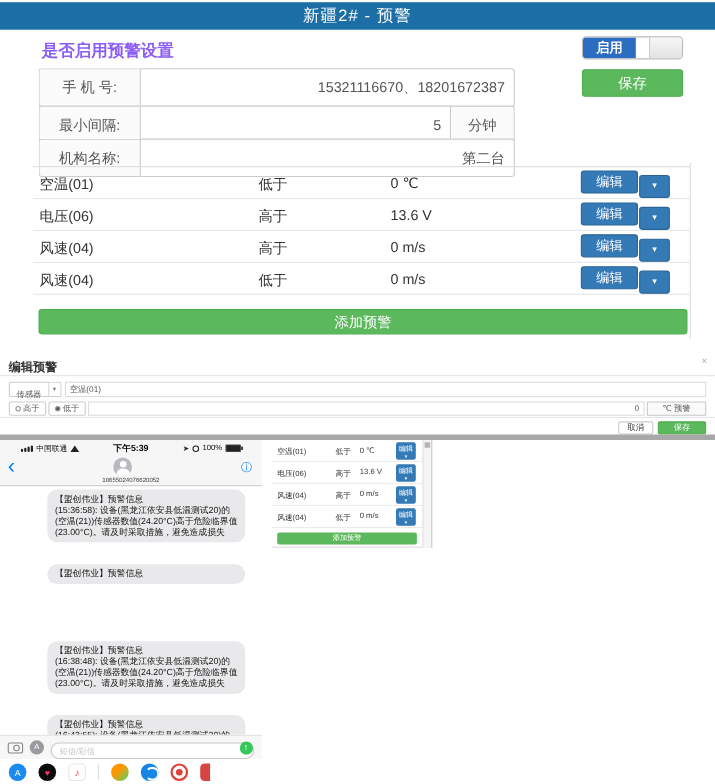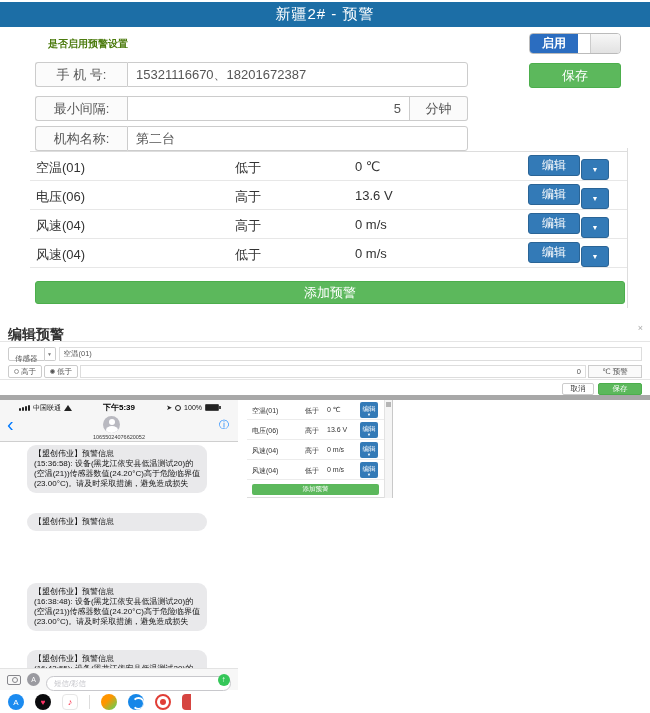--- a/index.html
+++ b/index.html
@@ -6,57 +6,57 @@
   html,body { width:650px; height:713px; background:#fff;
     font-family:"Liberation Sans","DejaVu Sans",sans-serif; }
   .stage { position:relative; width:650px; height:713px; overflow:hidden; background:#fff; }
   button { font-family:inherit; cursor:pointer; }
   input { font-family:inherit; outline:none; }
 
   
   .app-header { position:absolute; top:2px; left:0; width:650px; height:25px;
     background:#1c6ea6; color:#fff; font-size:15px; font-weight:normal; letter-spacing:1px;
     display:flex; align-items:center; justify-content:center; }
-  .enable-label { position:absolute; top:37px; left:48px; font-size:10px; font-weight:600; color:#4d7c0f; }
+  .enable-label { position:absolute; top:37px; left:38px; font-size:15px; font-weight:600; color:#8b5cf6; }
   .toggle { position:absolute; top:33px; left:529px; width:92px; height:21px;
     border:1px solid #bbb; border-radius:4px; display:flex; overflow:hidden; background:#fff;gap:12px; }
   .toggle-on { width:48px; background:#2b6dc0; color:#fff; font-size:12px; font-weight:bold;
     display:flex; align-items:center; justify-content:center; }
   .toggle-slider { flex:1; background:linear-gradient(#f7f7f7,#e2e2e2); border-left:1px solid #ccc; }
 
   .save-btn { position:absolute; top:63px; left:529px; width:92px; height:25px;
     background:#5cb85c; border:1px solid #4cae4c; border-radius:3px; color:#fff; font-size:13px; }
 
-  .igroup { position:absolute; left:35px; width:433px; height:25px; display:flex; font-size:13px; color:#555; }
+  .igroup { position:absolute; left:35px; width:433px; height:35px; display:flex; font-size:13px; color:#555; }
   .ig1 { top:62px; } .ig2 { top:96px; } .ig3 { top:126px; }
   .addon { border:1px solid #ccc; background:#fbfbfb; display:flex; align-items:center;
     justify-content:center; padding:0 6px; color:#555; }
   .addon.lead { width:92px; border-radius:3px 0 0 3px; border-right:none; }
   .addon.tail { width:58px; border-radius:0 3px 3px 0; border-left:none; }
-  .igroup input { flex:1; min-width:0; border:1px solid #ccc; padding:0 8px; font-size:13px; color:#555; background:#fff; }
+  .igroup input { flex:1; min-width:0; border:1px solid #ccc; padding:0 8px; font-size:13px; color:#555; background:#fff;text-align:right; }
   .igroup input.last { border-radius:0 3px 3px 0; }
   .igroup input.num { text-align:right; }
 
   .wtable { position:absolute; left:30px; top:151px; width:597px; border-top:1px solid #ddd; }
   .panel-edge { position:absolute; left:627px; top:148px; height:160px; border-left:1px solid #ddd; }
   .wrow { position:relative; height:29px; border-bottom:1px solid #e7e7e7; font-size:13px; color:#333; }
   .c-sensor { position:absolute; left:6px;  top:7px; }
   .c-cond   { position:absolute; left:205px; top:7px; }
   .c-val    { position:absolute; left:325px; top:7px; }
   .edit-group { position:absolute; left:498px; top:3px; display:flex; }
   .edit-main { background:#337ab7; border:1px solid #2a6496; border-radius:3px; color:#fff;
     font-size:12px; height:21px; padding:0 13px; }
   .edit-caret { background:#337ab7; border:1px solid #2a6496; border-radius:3px; color:#fff;
     width:28px; height:21px; margin-left:1px; margin-top:4px; font-size:7px; line-height:7px; }
   .add-btn { position:absolute; left:35px; top:281px; width:590px; height:23px;
     background:#5cb85c; border:1px solid #4cae4c; border-radius:3px; color:#fff; font-size:13px; }
 
   
   .modal-strip { position:absolute; top:322px; left:0; width:650px; height:73px; background:#fff; }
-  .m-title { position:absolute; left:8px; top:4px; font-size:14px; font-weight:bold; color:#333; }
+  .m-title { position:absolute; left:8px; top:4px; font-size:11px; font-weight:bold; color:#333; }
   .m-close { position:absolute; right:7px; top:1px; font-size:9px; color:#aaa; background:none; border:none; }
   .m-hr { position:absolute; left:0; width:650px; border-top:1px solid #e5e5e5; }
   .m-row1 { position:absolute; top:25px; left:8px; right:8px; height:14px; display:flex; font-size:7.5px; color:#555; }
   .m-sensor-btn { border:1px solid #ccc; background:#fff; border-radius:2px 0 0 2px; padding:6px 6px;
     font-size:7.5px; color:#555; }
   .m-caret-btn { border:1px solid #ccc; border-left:none; border-radius:0 2px 2px 0; background:#fff;
     width:11px; font-size:5px; color:#777; }
   .m-sensor-input { flex:1; margin-left:3px; border:1px solid #ddd; padding:0 4px; font-size:7.5px; color:#555; }
   .m-row2 { position:absolute; top:43px; left:8px; right:8px; height:13px; display:flex;
     align-items:stretch; font-size:7.5px; color:#555; }
@@ -94,21 +94,21 @@
     background:none; border:none; }
   .avatar { position:absolute; top:16px; left:103px; width:17px; height:17px; border-radius:50%;
     background:#b9b9c0; overflow:hidden; }
   .avatar:before { content:""; position:absolute; top:3px; left:5.5px; width:6px; height:6px;
     border-radius:50%; background:#fff; }
   .avatar:after { content:""; position:absolute; top:10px; left:2.5px; width:12px; height:8px;
     border-radius:50%; background:#fff; }
   .contact-num { position:absolute; top:34px; left:0; right:0; text-align:center; font-size:5.5px; color:#3a3a3a; }
   .info-btn { position:absolute; top:18px; right:9px; font-size:10px; color:#007aff; background:none; border:none; }
 
-  .p-msgs { position:absolute; top:43px; left:0; right:0; height:225px; overflow:hidden; background:#fff; }
+  .p-msgs { position:absolute; top:43px; left:16px; right:0; height:225px; overflow:hidden; background:#fff; }
   .bubble { position:absolute; left:27px; width:180px; background:#e9e9eb; border-radius:9px;
     padding:4px 7px; font-size:8px; line-height:10px; color:#141414; }
   .b1{top:2px} .b2{top:70px} .b3{top:140px} .b4{top:207px}
 
   .composer { position:absolute; left:0; right:0; top:268px; height:22px; background:#f7f7f7;
     border-top:1px solid #e3e3e3; display:flex; align-items:center; padding:0 7px; gap:6px; }
   .cam-icon { width:14px; height:10px; border:1.5px solid #86868b; border-radius:2px; position:relative; }
   .cam-icon:before { content:""; position:absolute; left:3.5px; top:1.5px; width:4px; height:4px;
     border:1px solid #86868b; border-radius:50%; }
   .as-icon { width:13px; height:13px; border-radius:50%; background:#9a9aa0; color:#fff; font-size:7px;

